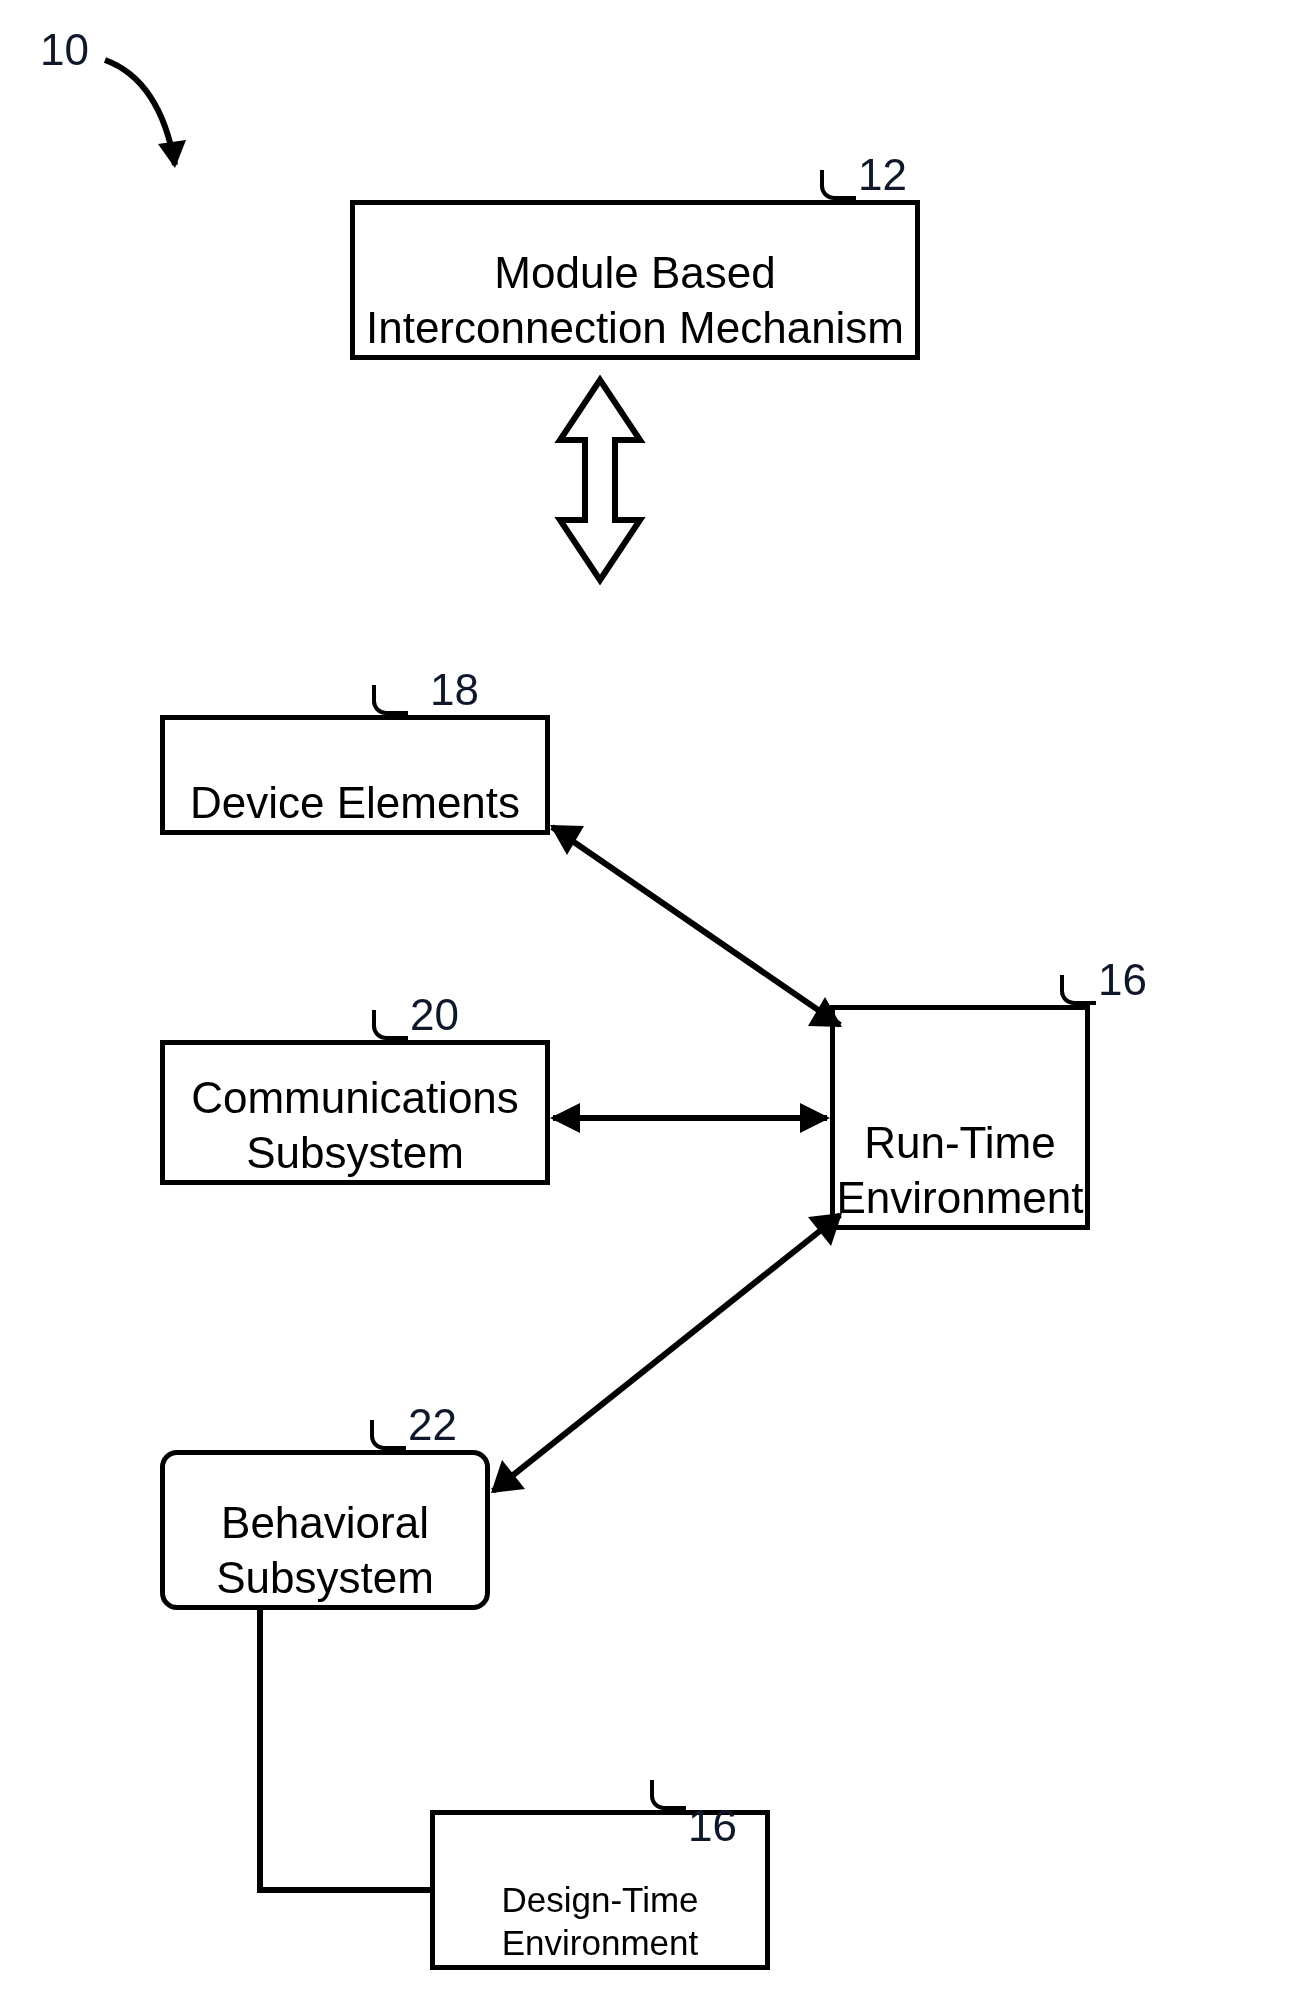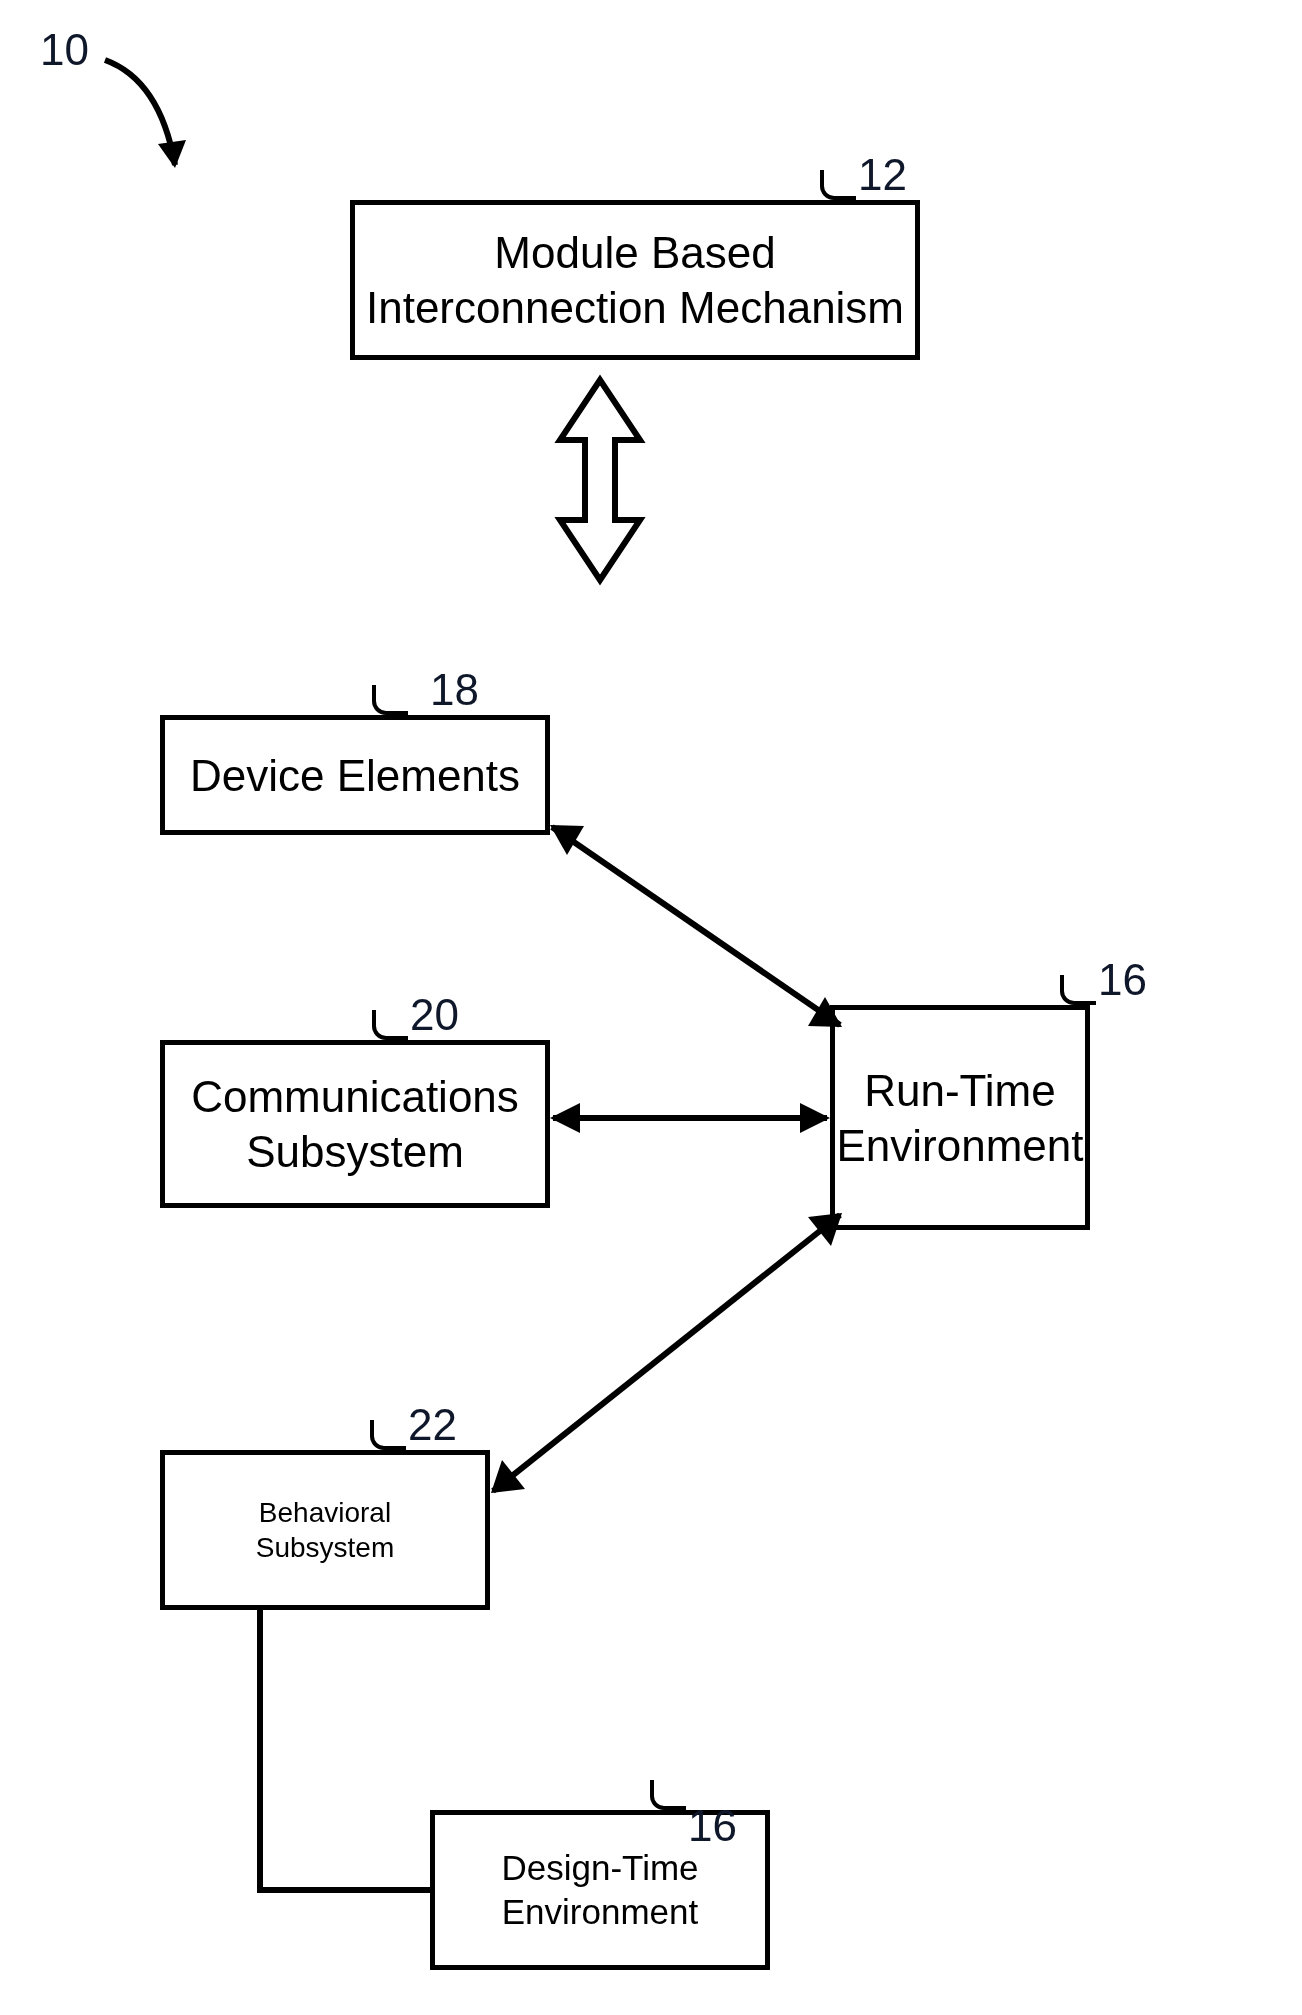--- a/index.html
+++ b/index.html
@@ -8,21 +8,21 @@
     height: 2015px;
     background: #fff;
     font-family: Arial, Helvetica, sans-serif;
     position: relative;
   }
   .box {
     position: absolute;
     border: 5px solid #000;
     background: #fff;
     display: flex;
-    align-items: center;
+    align-items: flex-end;
     justify-content: center;
     text-align: center;
     line-height: 1.25;
   }
   .ref-label {
     position: absolute;
     font-size: 44px;
     color: #0f172a;
   }
   .lead {
@@ -69,28 +69,28 @@
            L 640 440
            Z" stroke="#000" stroke-width="6" fill="#fff"></path>
 </svg>
 
 <div class="box" style="left:160px; top:715px; width:390px; height:120px; font-size:44px;">
   <span style="white-space:pre-line;">Device Elements</span>
 </div>
 <div class="ref-label" style="left:430px; top:665px;">18</div>
 <div class="lead" style="left:372px; top:685px; width:36px; height:30px;"></div>
 
-<div class="box" style="left:160px; top:1040px; width:390px; height:168px; font-size:44px;">
+<div class="box" style="left:160px; top:1040px; width:390px; height:145px; font-size:44px;">
   <span style="white-space:pre-line;">Communications
 Subsystem</span>
 </div>
 <div class="ref-label" style="left:410px; top:990px;">20</div>
 <div class="lead" style="left:372px; top:1010px; width:36px; height:30px;"></div>
 
-<div class="box" style="left:160px; top:1450px; width:330px; height:160px; font-size:28px;">
+<div class="box" style="left:160px; top:1450px; width:330px; height:160px; font-size:44px;border-radius:17px;">
   <span style="white-space:pre-line;">Behavioral
 Subsystem</span>
 </div>
 <div class="ref-label" style="left:408px; top:1400px;">22</div>
 <div class="lead" style="left:370px; top:1420px; width:36px; height:30px;"></div>
 
 <div class="box" style="left:830px; top:1005px; width:260px; height:225px; font-size:44px;">
   <span style="white-space:pre-line;">Run-Time
 Environment</span>
 </div>

